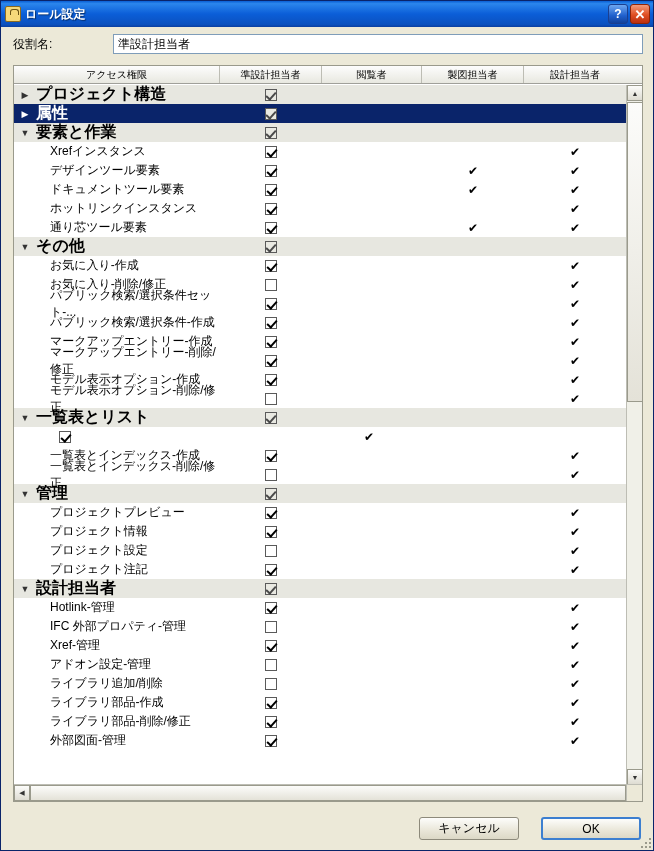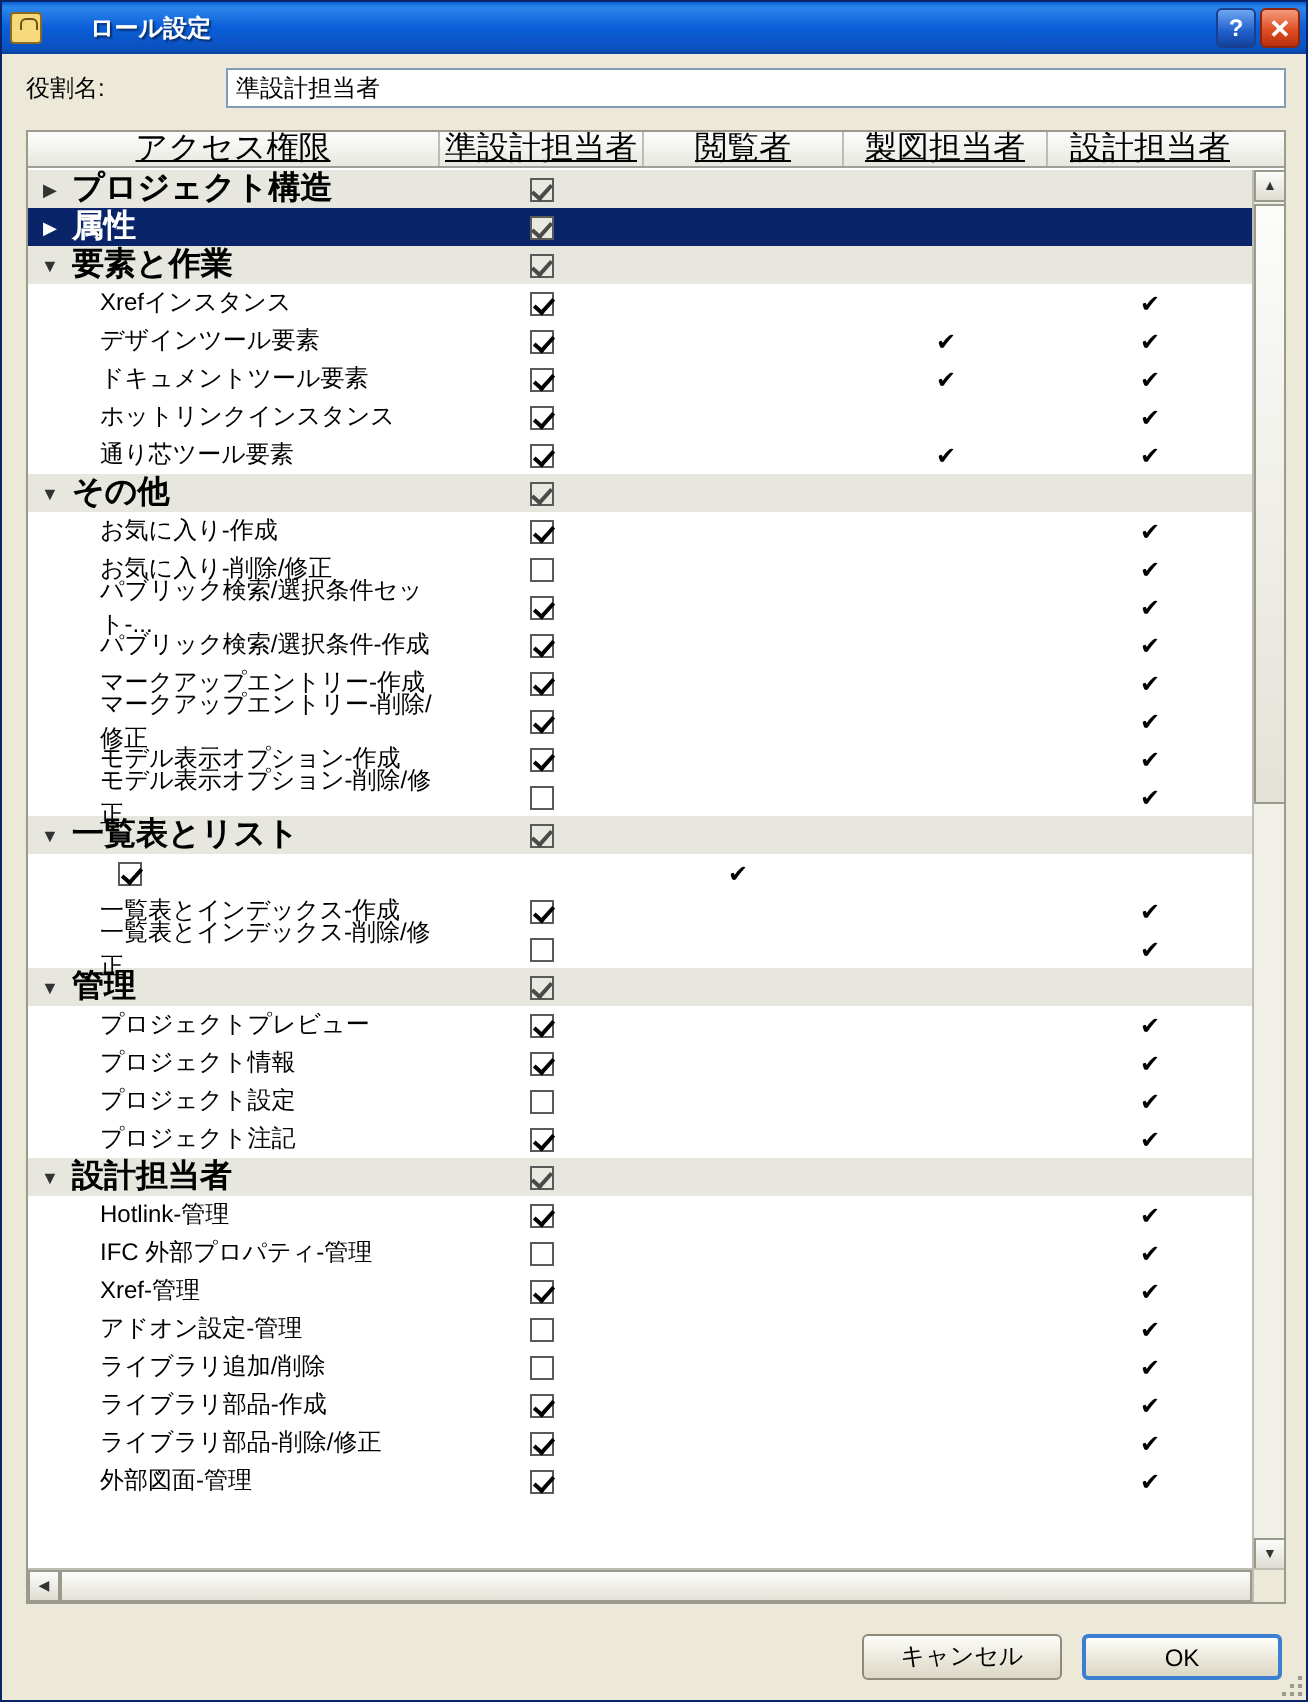--- a/index.html
+++ b/index.html
@@ -52,21 +52,20 @@
     border-radius: 3px 3px 0 0;
   }
   .title-text {
     color: #fff;
     font-size: 12px;
     font-weight: bold;
     flex: 1;
     text-shadow: 1px 1px 1px rgba(0,0,0,.5);
     white-space: nowrap;
     overflow: hidden;
-    margin-left: 20px;
   }
   .tb-btn {
     width: 20px; height: 20px;
     margin-left: 2px;
     border-radius: 3px;
     border: 1px solid #1b3f8f;
     display: flex;
     align-items: center;
     justify-content: center;
     color: #fff;
@@ -116,29 +115,28 @@
     box-sizing: border-box;
   }
   .hdr {
     display: flex;
     height: 18px;
     background: linear-gradient(180deg,#fdfdfd,#e8e8e0);
     border-bottom: 1px solid #a0a09a;
     box-sizing: border-box;
   }
   .hdr-cell {
-    font-size: 16px;
+    font-size: 10px;
     display: flex;
     align-items: center;
     justify-content: center;
     border-right: 1px solid #bdbdb4;
     box-sizing: border-box;
     overflow: hidden;
     white-space: nowrap;
-    text-decoration: underline;
   }
   .c0 { width: 206px; }
   .c1 { width: 102px; }
   .c2 { width: 100px; }
   .c3 { width: 102px; }
   .c4 { width: 102px; border-right: none; }
   .cpad { width: 16px; border-right: none; }
 
   .rows {
     position: absolute;
@@ -267,21 +265,21 @@
     border-left: 1px solid #bdbdb4;
     border-top: 1px solid #bdbdb4;
     box-sizing: border-box;
   }
   
   .footer {
     position: absolute;
     right: 12px;
     bottom: 10px;
     display: flex;
-    gap: 10px;
+    gap: 22px;
   }
   .btn {
     width: 100px;
     height: 23px;
     font-size: 12px;
     font-family: "Liberation Sans", sans-serif;
     background: linear-gradient(180deg,#fdfdfb,#e9e6d8 60%,#dcd8c6);
     border: 1px solid #8d8a7b;
     border-radius: 3px;
     display: flex;

